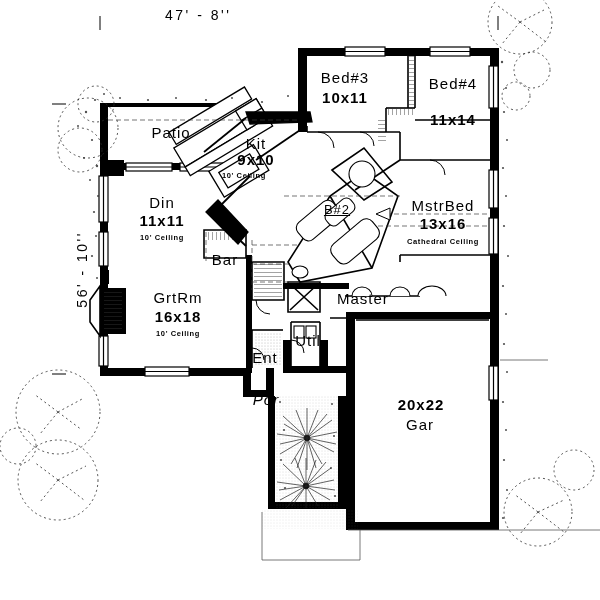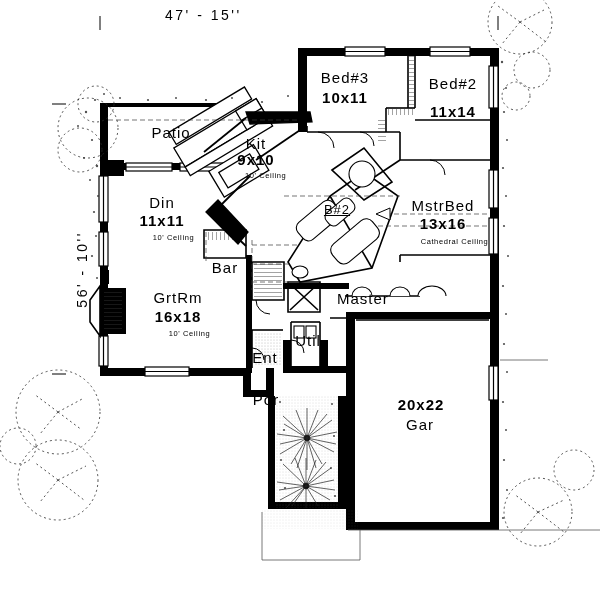--- a/index.html
+++ b/index.html
@@ -43,22 +43,21 @@
     font-size: 15px;
     font-weight: 700;
   }
   .room-small {
     font-size: 13px;
     text-decoration: underline;
   }
   .ceil {
     font-size: 7.5px;
     letter-spacing: 0.6px;
-    font-weight: 400;
-    padding-left: 23px;
+    font-weight: 700;
   }
   .dimtext {
     font-size: 14px;
     letter-spacing: 2.5px;
   }
   .vert {
     transform: rotate(-90deg);
     transform-origin: 50% 50%;
   }
   .center {
@@ -417,55 +416,55 @@
       <path d="M348,530 L600,530" stroke-dasharray="0"></path>
       <path d="M500,360 L548,360"></path>
     </g>
 
     <g stroke="#000000" stroke-width="1">
       <path d="M100,30 L100,16 M498,30 L498,16"></path>
       <path d="M66,104 L52,104 M66,374 L52,374"></path>
     </g>
   </svg>
 
-  <div class="lbl dimtext" style="left:165px; top:8px;">47' - 15''</div>
+  <div class="lbl dimtext" style="left:165px; top:8px;">47' - 8''</div>
   <div class="lbl dimtext vert" style="left:22px; top:262px; width:120px; text-align:center;">56' - 10''</div>
 
   <div class="lbl room-name center" style="left:345px; top:70px;">Bed#3</div>
   <div class="lbl room-dim center" style="left:345px; top:90px;">10x11</div>
 
-  <div class="lbl room-name center" style="left:453px; top:76px;">Bed#2</div>
-  <div class="lbl room-dim center" style="left:453px; top:104px;">11x14</div>
+  <div class="lbl room-name center" style="left:453px; top:76px;">Bed#4</div>
+  <div class="lbl room-dim center" style="left:453px; top:112px;">11x14</div>
 
   <div class="lbl room-name center" style="left:171px; top:125px;">Patio</div>
 
   <div class="lbl room-name center" style="left:256px; top:136px;">Kit</div>
   <div class="lbl room-dim center" style="left:256px; top:152px;">9x10</div>
   <div class="lbl ceil" style="left:222px; top:172px;">10' Ceiling</div>
 
   <div class="lbl room-name center" style="left:162px; top:195px;">Din</div>
   <div class="lbl room-dim center" style="left:162px; top:213px;">11x11</div>
   <div class="lbl ceil center" style="left:162px; top:234px;">10' Ceiling</div>
 
   <div class="lbl room-small center" style="left:337px; top:203px;">B#2</div>
 
   <div class="lbl room-name center" style="left:443px; top:198px;">MstrBed</div>
   <div class="lbl room-dim center" style="left:443px; top:216px;">13x16</div>
   <div class="lbl ceil center" style="left:443px; top:238px;">Cathedral Ceiling</div>
 
-  <div class="lbl room-name center" style="left:225px; top:260px;">Bar</div>
+  <div class="lbl room-name center" style="left:225px; top:252px;">Bar</div>
 
   <div class="lbl room-name center" style="left:178px; top:290px;">GrtRm</div>
   <div class="lbl room-dim center" style="left:178px; top:300px;margin-top:9px;">16x18</div>
   <div class="lbl ceil center" style="left:178px; top:330px;">10' Ceiling</div>
 
   <div class="lbl room-name" style="left:337px; top:291px;">Master</div>
 
   <div class="lbl room-name center" style="left:308px; top:333px;">Util</div>
 
   <div class="lbl room-name center" style="left:265px; top:350px;">Ent</div>
 
-  <div class="lbl room-name center" style="left:266px; top:392px;">Por</div>
+  <div class="lbl room-name center" style="left:266px; top:392px;font-style:italic;">Por</div>
 
   <div class="lbl room-dim center" style="left:421px; top:397px;">20x22</div>
   <div class="lbl room-name center" style="left:420px; top:417px;">Gar</div>
 
 </div>
 
 </body></html>

